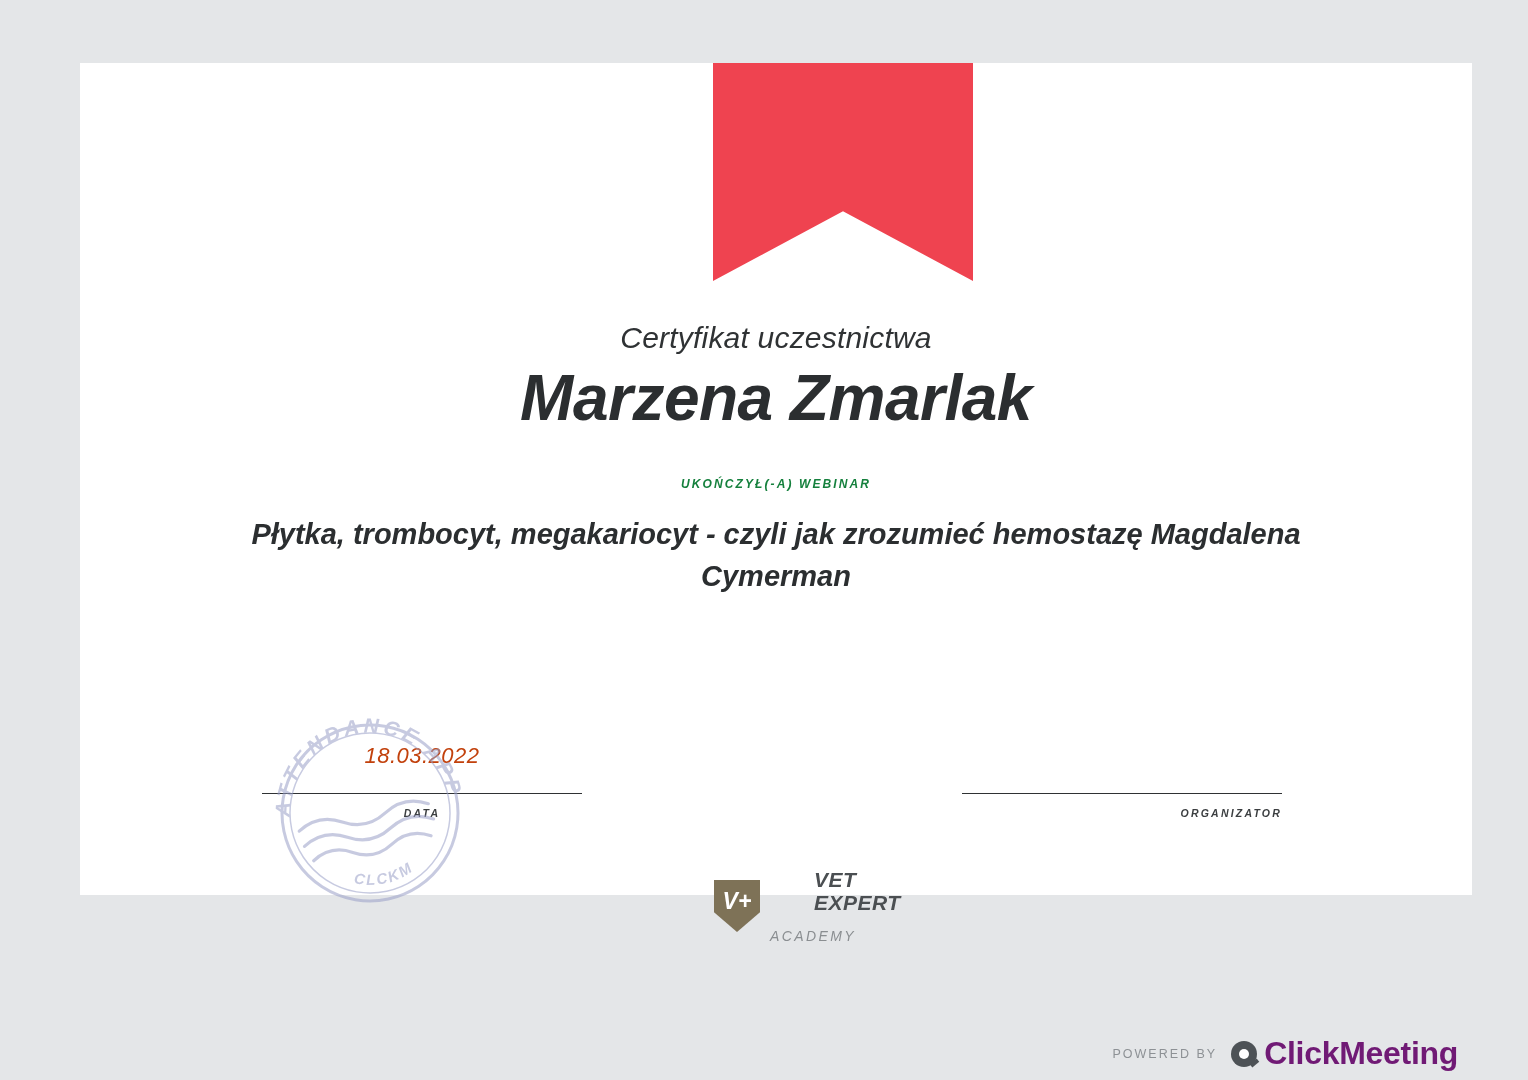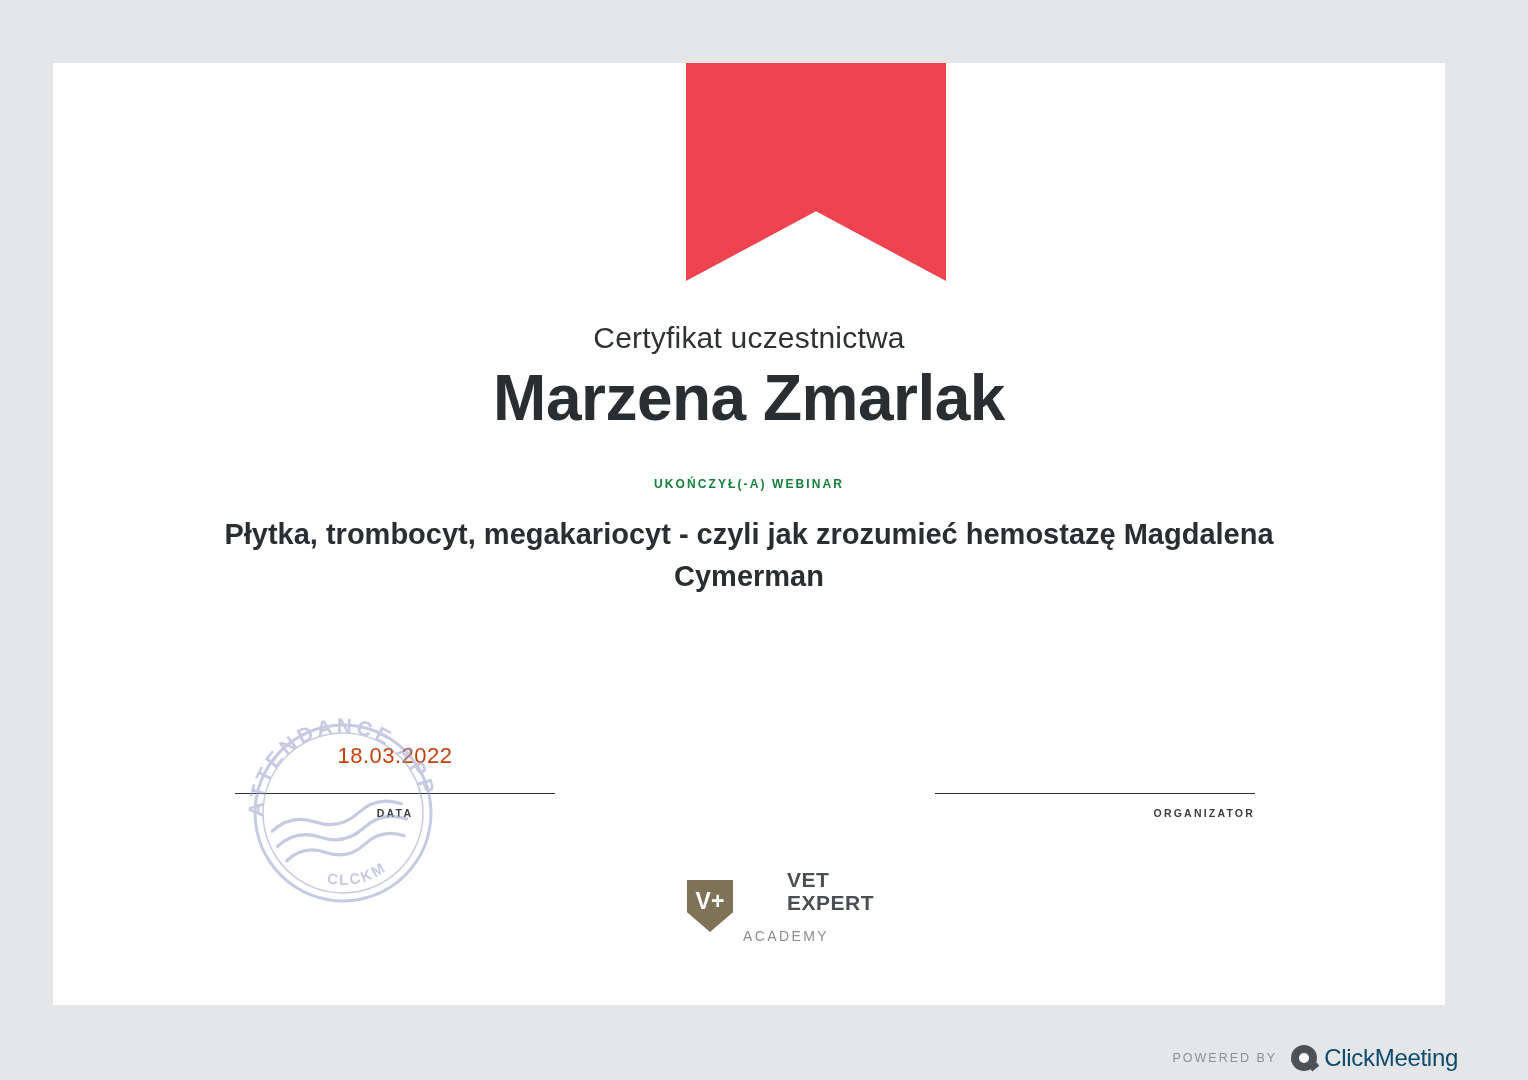--- a/index.html
+++ b/index.html
@@ -11,25 +11,26 @@
   body {
     width: 1528px;
     height: 1080px;
     position: relative;
     overflow: hidden;
   }
 
   
   .certificate {
     position: absolute;
-    left: 53px;
+    left: 80px;
     top: 63px;
     width: 1392px;
-    height: 942px;
+    height: 832px;
     background: #ffffff;
+    font-style: italic;
   }
 
   
   .ribbon {
     position: absolute;
     left: 633px;
     top: 0px;
     width: 260px;
     height: 218px;
     background: #ef4350;
@@ -203,23 +204,23 @@
     content: "";
     position: absolute;
     width: 9px;
     height: 4px;
     background: #4d5256;
     right: -2px;
     bottom: 2px;
     transform: rotate(-40deg);
   }
   .cm-name {
-    font-size: 24px;
-    font-weight: normal;
-    color: #0c4a6e;
+    font-size: 32px;
+    font-weight: bold;
+    color: #701a75;
     letter-spacing: -0.3px;
   }
 </style>
 </head>
 <body>
 
 <div class="certificate">
 
   <div class="ribbon"></div>
 

